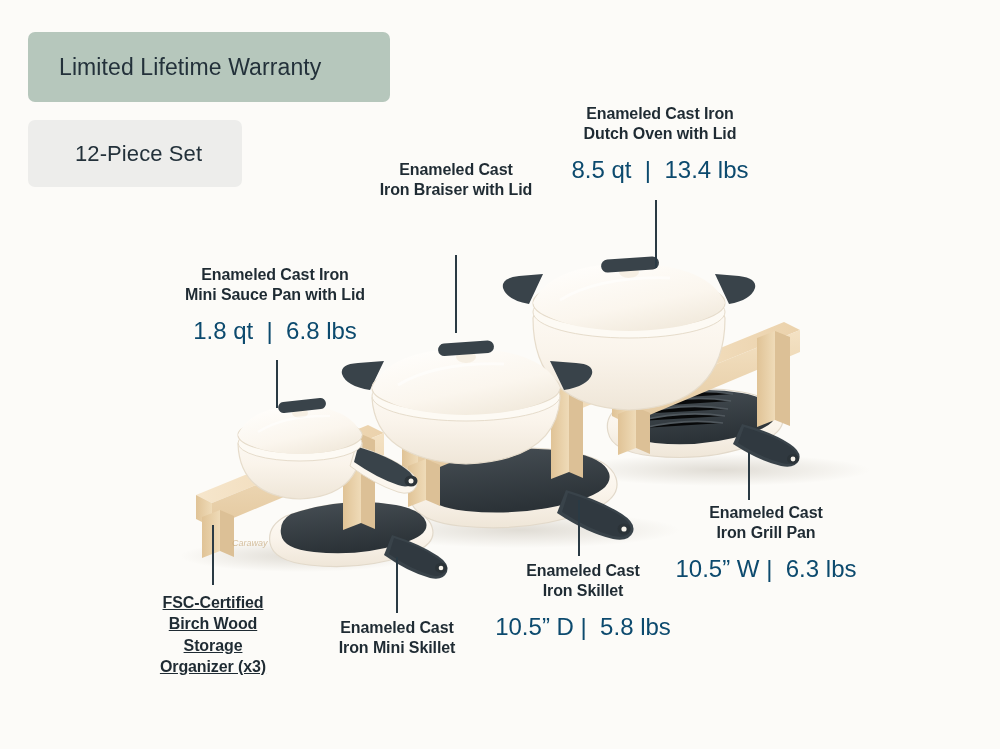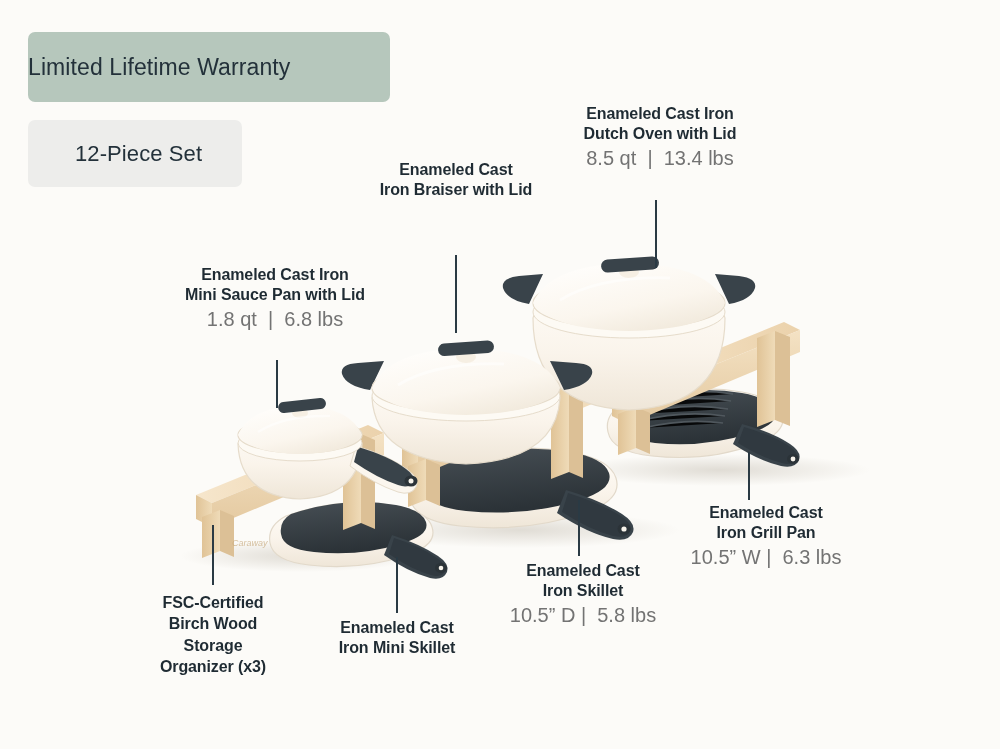--- a/index.html
+++ b/index.html
@@ -29,20 +29,21 @@
     align-items: center;
     border-radius: 7px;
     box-sizing: border-box;
   }
   .badge-warranty {
     left: 28px;
     top: 32px;
     width: 362px;
     height: 70px;
     background: #B6C7BC;
+    padding-left: 31px;
   }
   .badge-warranty span {
     font-size: 23px;
     letter-spacing: 0.1px;
     color: #23313A;
   }
   .badge-pieces {
     left: 28px;
     top: 120px;
     width: 214px;
@@ -63,35 +64,35 @@
     line-height: 1.28;
   }
   .callout .title {
     font-weight: bold;
     font-size: 16px;
     letter-spacing: -0.1px;
     color: #1F2B33;
     white-space: pre-line;
   }
   .callout .spec {
-    font-size: 20px;
+    font-size: 24px;
     font-weight: normal;
-    color: #737373;
-    margin-top: 1px;
+    color: #0c4a6e;
+    margin-top: 10px;
     white-space: pre;
   }
 
   .c-dutch   { left: 522px; top: 104px; width: 276px; }
   .c-braiser { left: 330px; top: 160px; width: 252px; }
   .c-sauce   { left: 140px; top: 265px; width: 270px; }
   .c-grill   { left: 648px; top: 503px; width: 236px; }
   .c-skillet { left: 478px; top: 561px; width: 210px; }
   .c-mini    { left: 300px; top: 618px; width: 194px; }
   .c-wood    { left: 118px; top: 592px; width: 190px; }
-  .c-wood .title { line-height: 1.33; }
+  .c-wood .title { line-height: 1.33; text-decoration: underline; }
 
   
   .leader {
     position: absolute;
     background: #2A3A44;
     width: 2px;
   }
   .ld-dutch   { left: 655px; top: 200px;  height: 68px; }
   .ld-braiser { left: 455px; top: 255px;  height: 78px; }
   .ld-sauce   { left: 276px; top: 360px;  height: 48px; }

